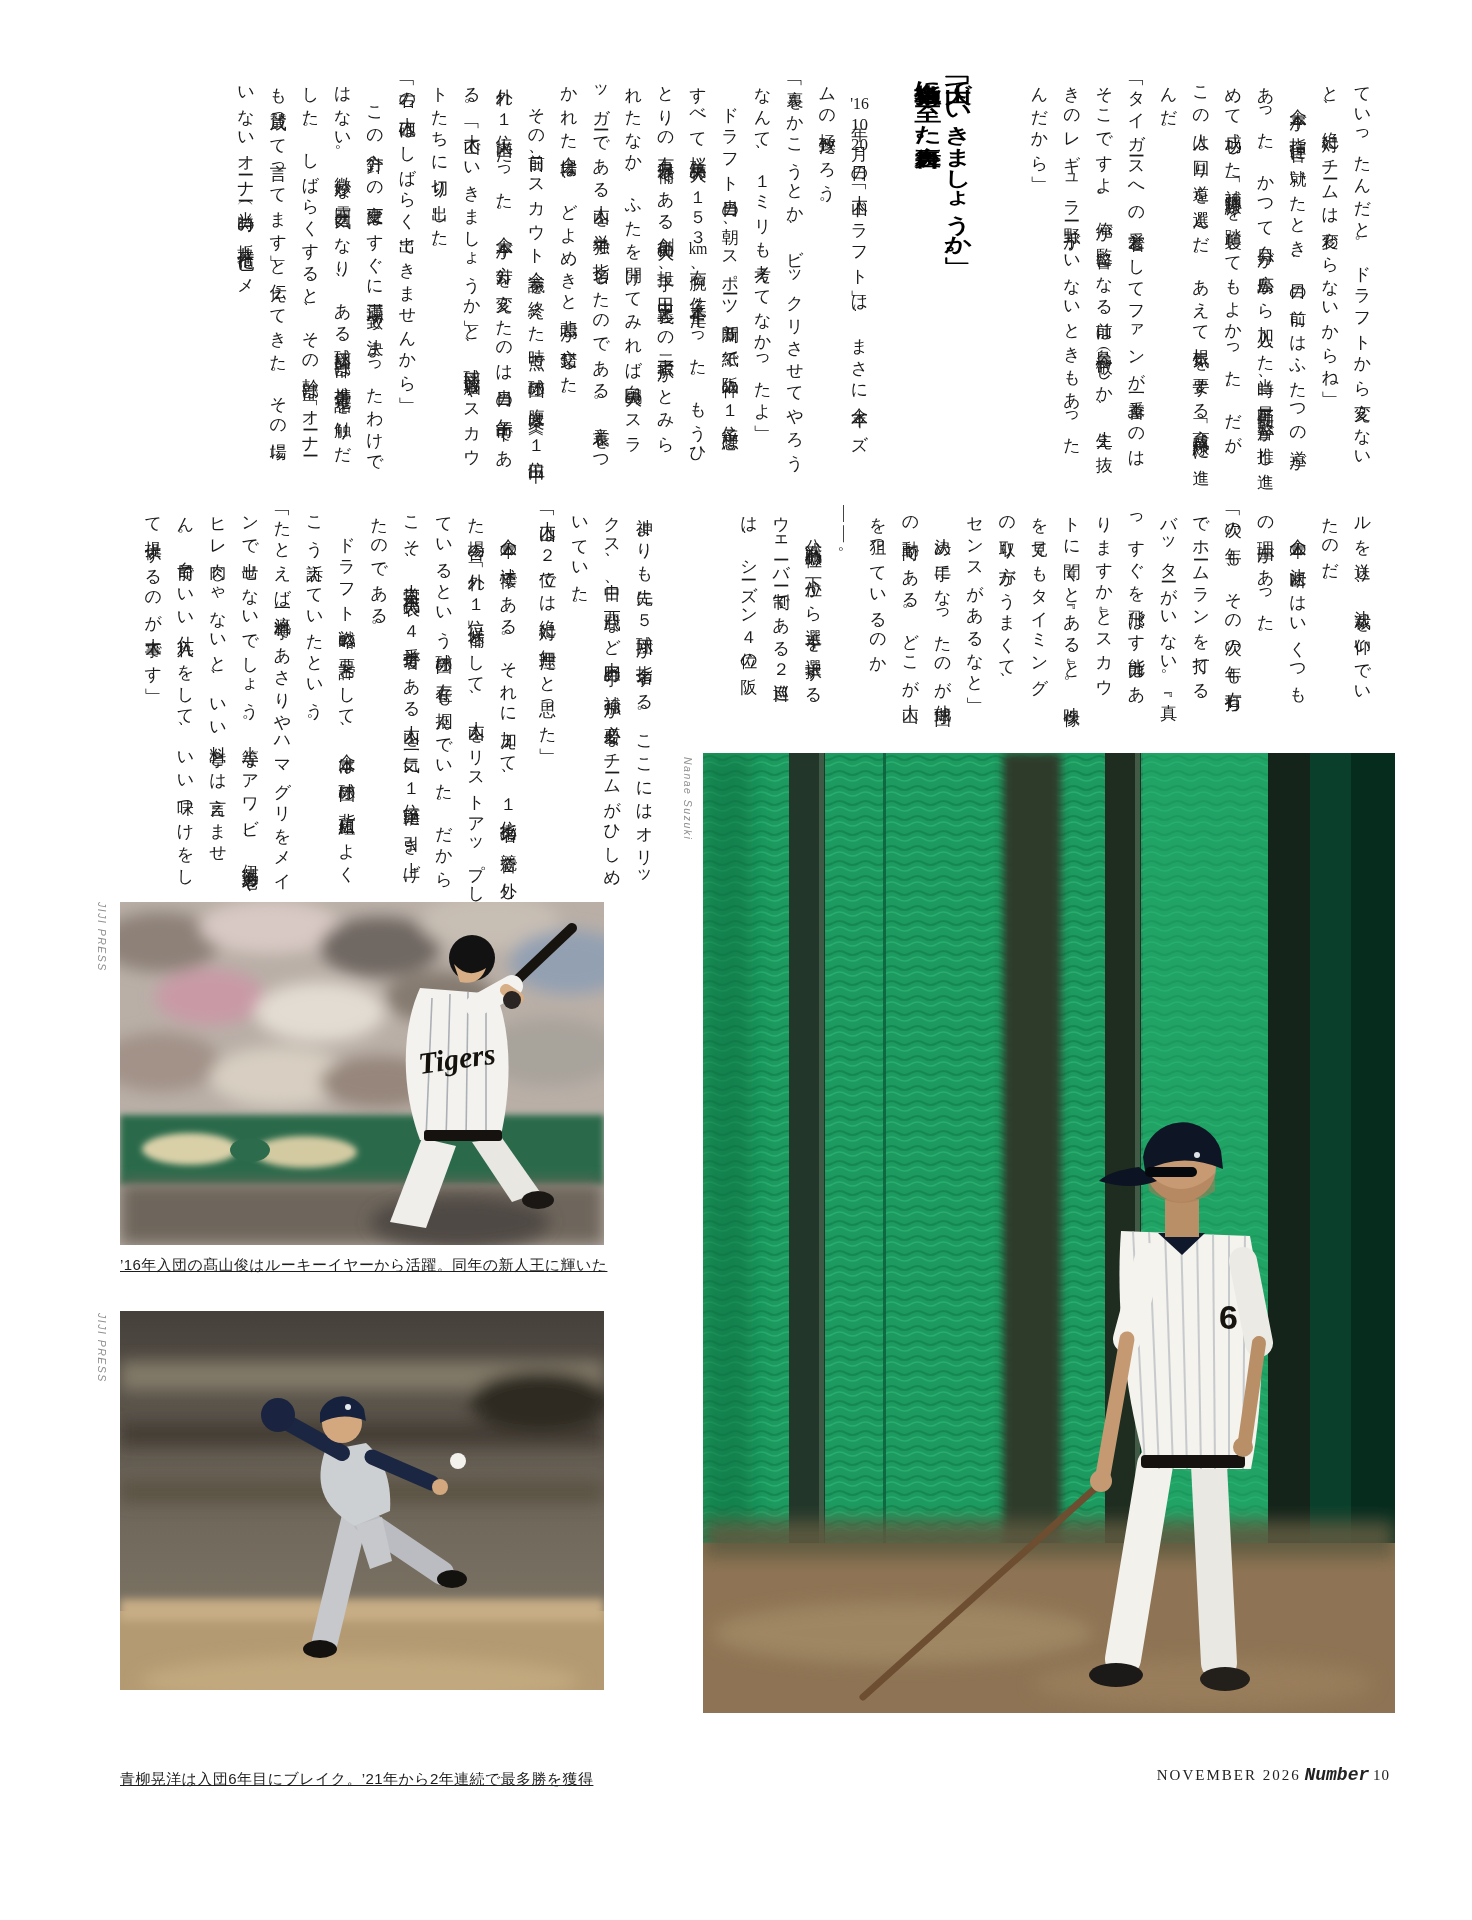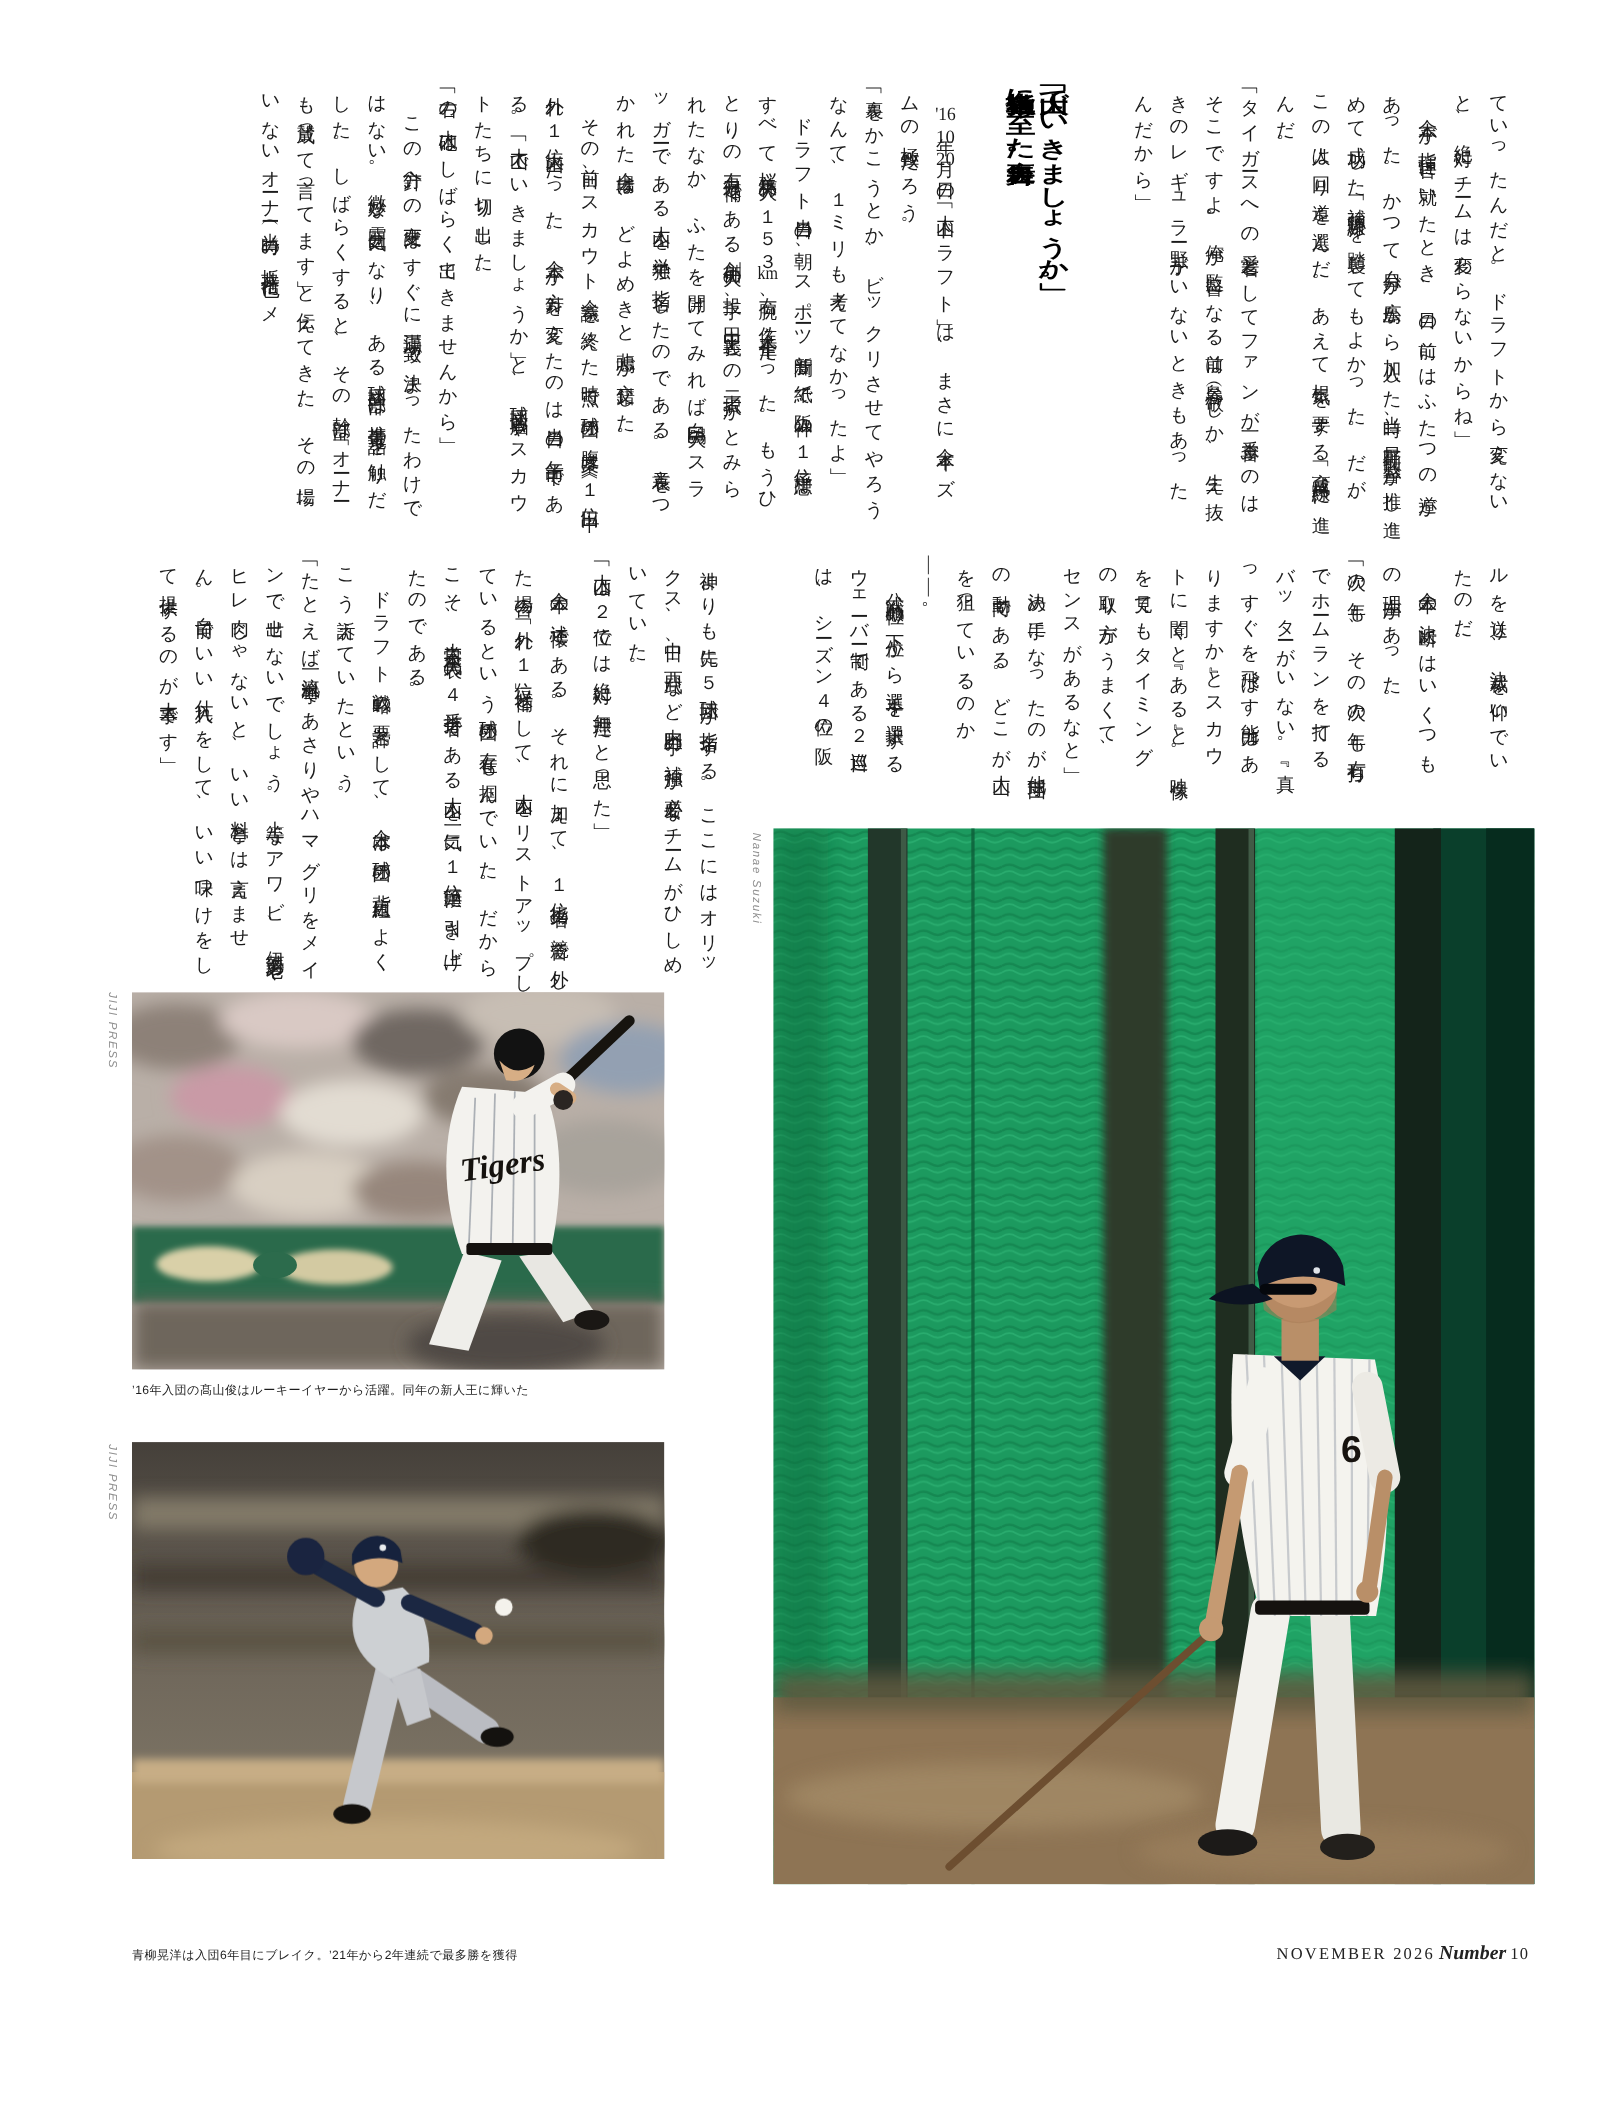--- a/index.html
+++ b/index.html
@@ -15,27 +15,27 @@
   .band2-a{top:505px;right:94px;height:206px;}
   .band2-b{top:505px;right:812px;height:392px;}
   .band2-c{top:505px;right:948px;height:392px;}
   .headline{position:absolute;top:70px;left:913px;height:354px;writing-mode:vertical-rl;
             font-family:"Liberation Sans","DejaVu Sans",sans-serif;font-weight:700;
             font-size:27px;line-height:30px;letter-spacing:-1px;color:#000;
             transform:scaleY(.74);transform-origin:top left;white-space:nowrap;}
   .credit{position:absolute;writing-mode:vertical-rl;font-family:"Liberation Sans","DejaVu Sans",sans-serif;
           font-style:italic;font-size:10.5px;color:#8f8f8f;letter-spacing:1.5px;}
   .caption{position:absolute;font-family:"Liberation Sans","DejaVu Sans",sans-serif;
-           font-size:11px;font-weight:500;color:#1d1d1d;letter-spacing:.4px;}
+           font-size:15px;font-weight:500;color:#1d1d1d;letter-spacing:.4px;text-decoration:underline;}
   figure{margin:0;padding:0;position:absolute;}
   figure svg{display:block;}
   .footer{position:absolute;top:1765px;right:82px;font-size:15px;color:#222;
           font-family:"Liberation Serif","DejaVu Serif",serif;}
   .footer .issue{letter-spacing:2px;}
-  .footer .brand{font-style:italic;font-weight:700;font-size:18px;letter-spacing:0;}
+  .footer .brand{font-style:italic;font-weight:700;font-size:18px;letter-spacing:0;font-family:Liberation Mono, monospace;}
   .footer .pageno{letter-spacing:1px;}
 </style>
 </head>
 <body>
 
 <div class="page">
 
   <div class="vbody band1-right">ていったんだと。ドラフトから変えないと、絶対にチームは変わらないからね」<br>　金本が指揮官に就いたとき、目の前にはふたつの道があった。かつて自分が広島から加入した当時、星野仙一監督が推し進めて成功した「補強路線」を踏襲してもよかった。だが、この人は回り道を選んだ。あえて根気を要する「育成路線」に進んだ。<br>「タイガースへの愛着としてファンが一番喜ぶのはそこですよ。俺が監督になる前は鳥谷（敬）しか、生え抜きのレギュラー野手がいないときもあったんだから」</div>
 
   <div class="headline"><span>「大山でいきましょうか」。</span><br><span>単独指名に至った舞台裏。</span></div>

